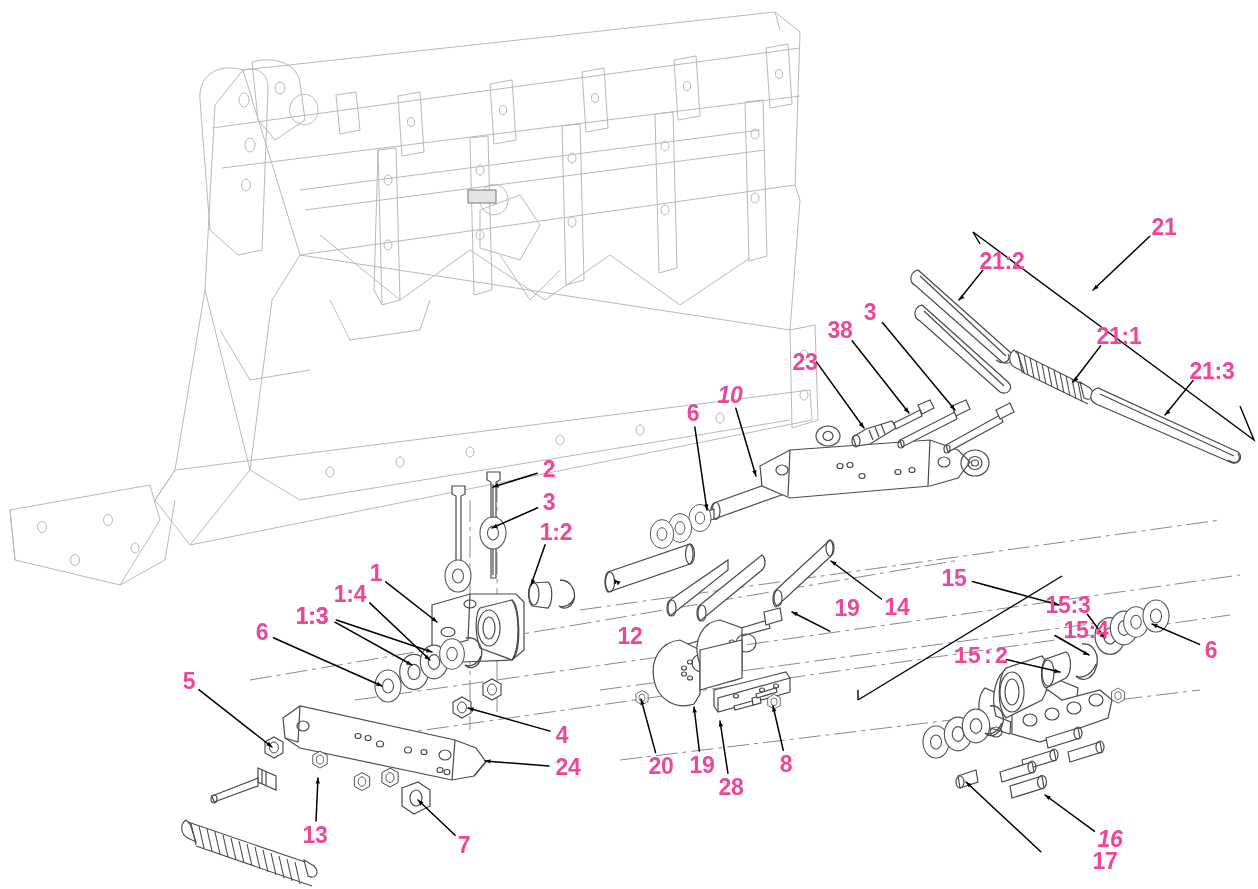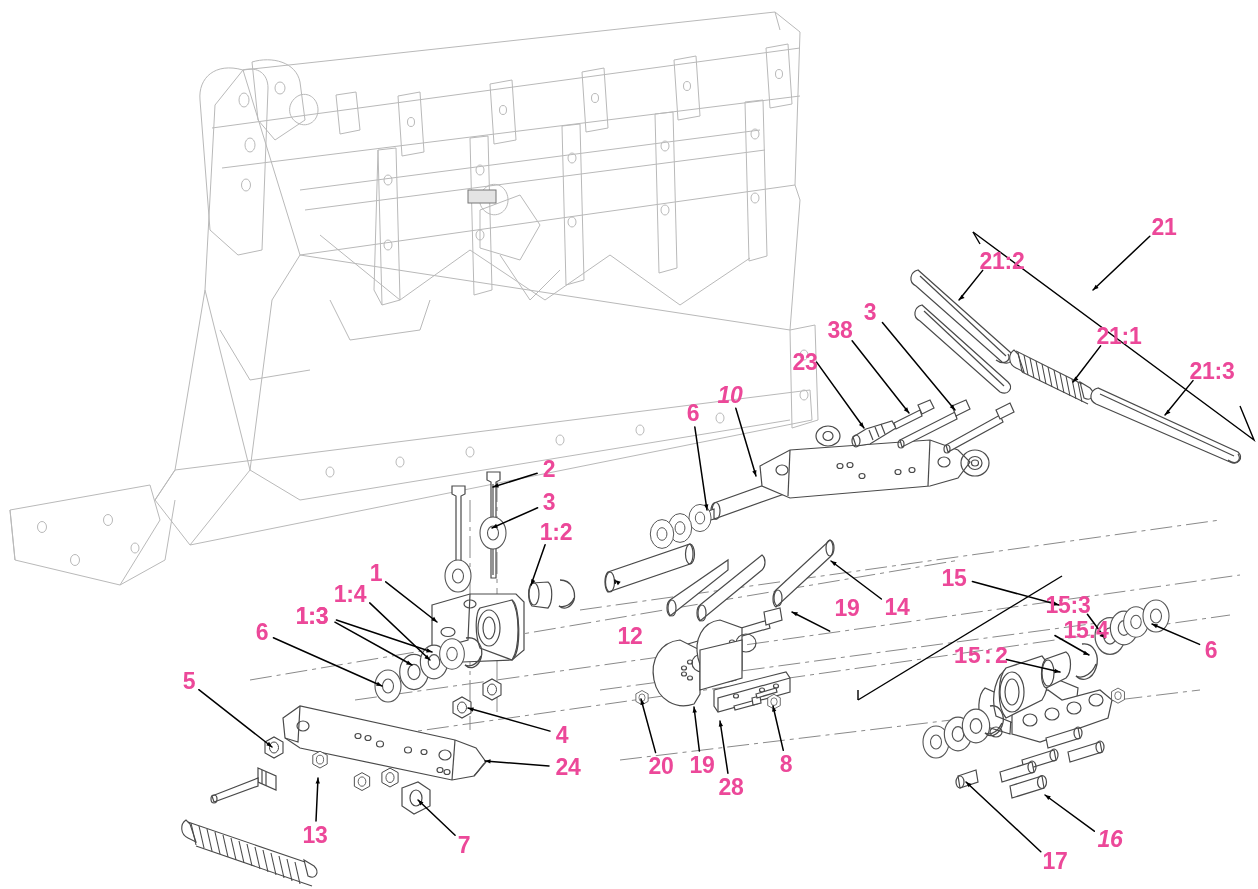--- a/index.html
+++ b/index.html
@@ -562,21 +562,21 @@
       <div class="lbl" style="left: 730px; top: 395px; font-style: italic;">10</div>
       <div class="lbl" style="left: 870px; top: 312px;">3</div>
       <div class="lbl" style="left: 630px; top: 592px; margin-top: 44px;">12</div>
       <div class="lbl" style="left: 315px; top: 835px;">13</div>
       <div class="lbl" style="left: 897px; top: 607px;">14</div>
       <div class="lbl" style="left: 954px; top: 578px;">15</div>
       <div class="lbl" style="left: 981px; top: 657px; font-family: Liberation Mono, monospace;">15:2</div>
       <div class="lbl" style="left: 1068px; top: 605px;">15:3</div>
       <div class="lbl" style="left: 1086px; top: 630px;">15:4</div>
       <div class="lbl" style="left: 1110px; top: 839px; font-style: italic;">16</div>
-      <div class="lbl" style="left: 1055px; top: 861px;">17</div>
+      <div class="lbl" style="left: 1105px; top: 861px;">17</div>
       <div class="lbl" style="left: 702px; top: 765px;">19</div>
       <div class="lbl" style="left: 847px; top: 608px;">19</div>
       <div class="lbl" style="left: 661px; top: 766px;">20</div>
       <div class="lbl" style="left: 1164px; top: 227px;">21</div>
       <div class="lbl" style="left: 1119px; top: 336px;">21:1</div>
       <div class="lbl" style="left: 1002px; top: 261px;">21:2</div>
       <div class="lbl" style="left: 1212px; top: 371px;">21:3</div>
       <div class="lbl" style="left: 840px; top: 330px;">38</div>
       <div class="lbl" style="left: 805px; top: 351px; margin-top: 11px;">23</div>
       <div class="lbl" style="left: 568px; top: 767px;">24</div>

